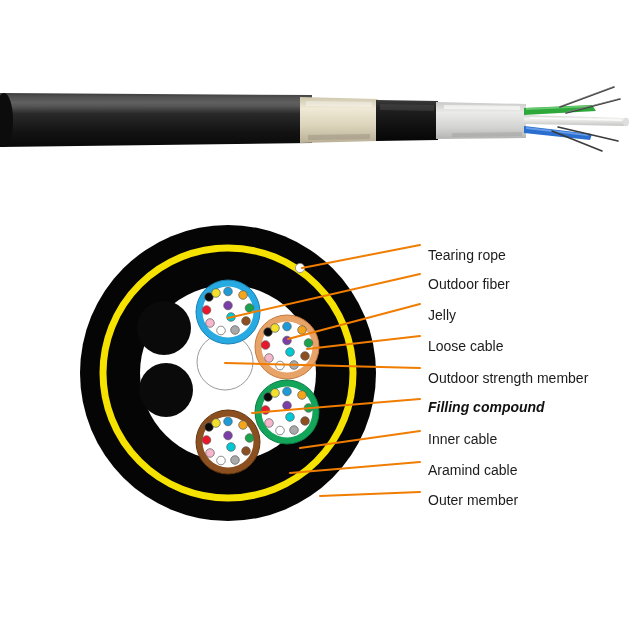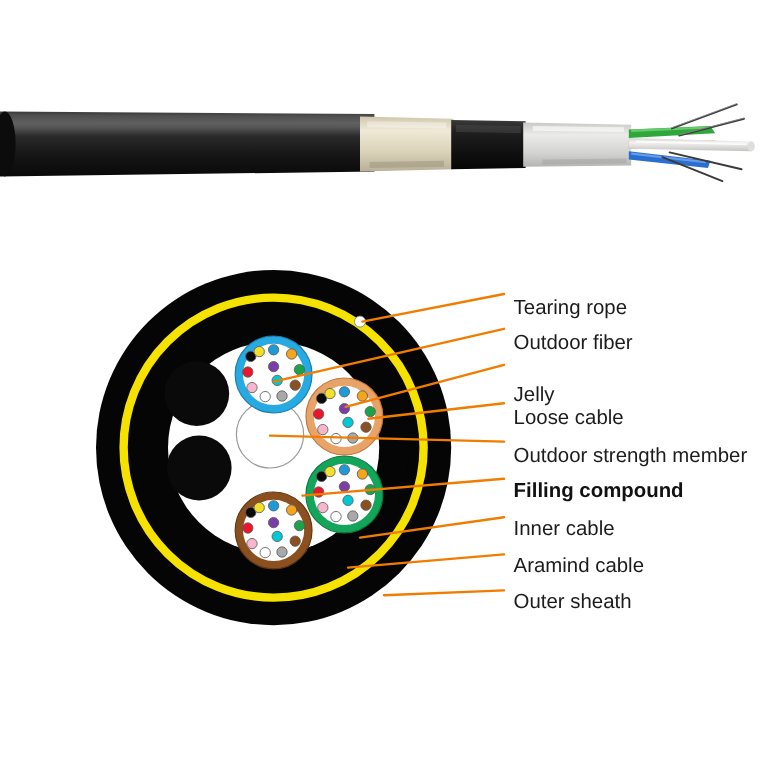--- a/index.html
+++ b/index.html
@@ -58,21 +58,21 @@
   #callouts {
     position: absolute;
     left: 0;
     top: 0;
     width: 640px;
     height: 640px;
     pointer-events: none;
   }
   .callout-label {
     position: absolute;
-    font-size: 17px;
+    font-size: 14px;
     color: #1c1c1c;
     white-space: nowrap;
     line-height: 1;
     pointer-events: auto;
   }
   .callout-label.strong {
     font-weight: bold;
     color: #111111;
   }
 </style>
@@ -275,22 +275,22 @@
       <line x1="252" y1="413" x2="420" y2="399"></line>
       <line x1="300" y1="448" x2="420" y2="431"></line>
       <line x1="290" y1="473" x2="420" y2="462"></line>
       <line x1="320" y1="496" x2="420" y2="492"></line>
     </g>
   </svg>
 
   <div>
     <div class="callout-label" style="left:428px; top:248px;">Tearing rope</div>
     <div class="callout-label" style="left:428px; top:277px;">Outdoor fiber</div>
-    <div class="callout-label" style="left:428px; top:308px;margin-top:12px;">Jelly</div>
+    <div class="callout-label" style="left:428px; top:308px;">Jelly</div>
     <div class="callout-label" style="left:428px; top:339px;">Loose cable</div>
     <div class="callout-label" style="left:428px; top:371px;">Outdoor strength member</div>
-    <div class="callout-label strong" style="left:428px; top:400px;">Filling compound</div>
+    <div class="callout-label strong" style="left:428px; top:400px;font-style:italic;">Filling compound</div>
     <div class="callout-label" style="left:428px; top:432px;">Inner cable</div>
     <div class="callout-label" style="left:428px; top:463px;">Aramind cable</div>
-    <div class="callout-label" style="left:428px; top:493px;">Outer sheath</div>
+    <div class="callout-label" style="left:428px; top:493px;">Outer member</div>
   </div>
 
 </div>
 
 </body></html>

